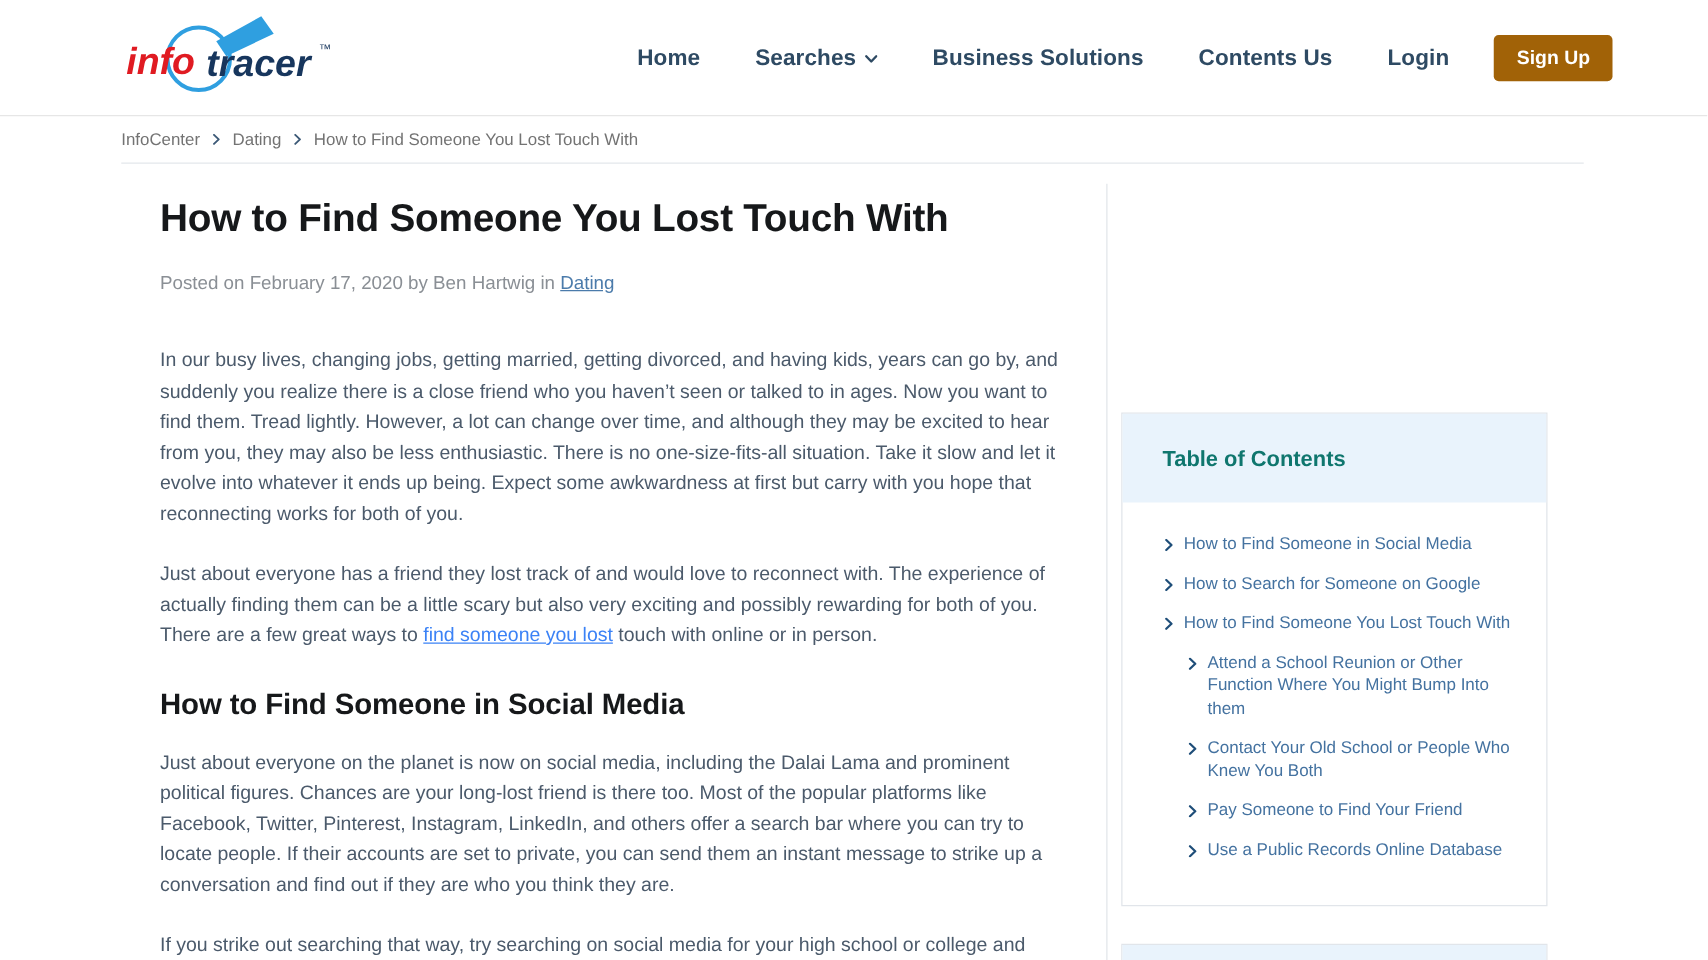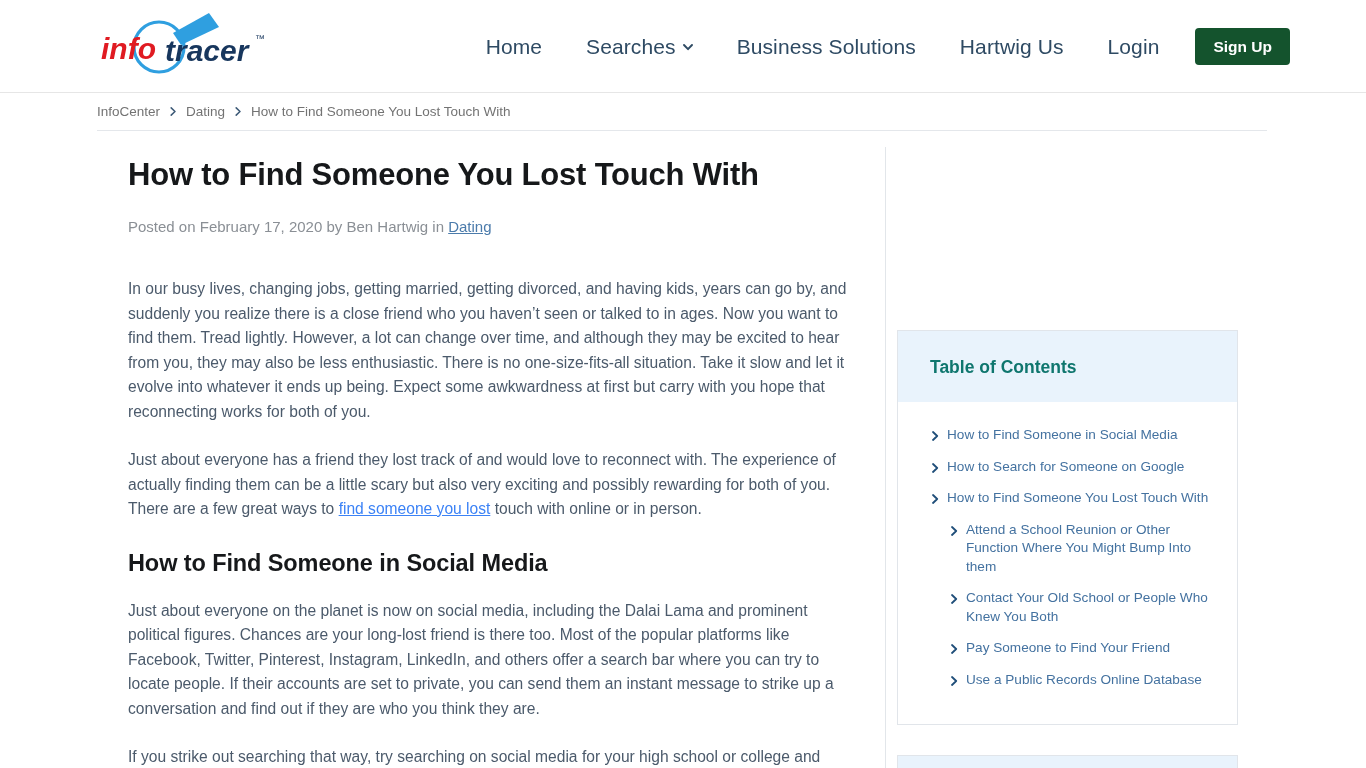--- a/index.html
+++ b/index.html
@@ -36,38 +36,38 @@
     position: absolute;
     right: 76px;
     top: 0;
     height: 93px;
     display: flex;
     align-items: center;
     gap: 0px;
   }
   .nav-link {
     color: #2e4a63;
-    font-size: 21px;
-    font-weight: normal;
+    font-size: 18px;
+    font-weight: bold;
     letter-spacing: 0.1px;
     text-decoration: none;
     padding: 0 22px;
     white-space: nowrap;
     cursor: pointer;
     display: inline-flex;
     align-items: center;
     gap: 7px;
   }
   .chev-down {
     display: inline-block;
     width: 10px;
     height: 10px;
   }
   .signup-btn {
-    background: #14532d;
+    background: #a16207;
     color: #ffffff;
     font-size: 15.5px;
     font-weight: bold;
     border: none;
     border-radius: 4px;
     padding: 0 18px;
     height: 37px;
     margin-left: 14px;
     cursor: pointer;
     font-family: "Liberation Sans", sans-serif;
@@ -246,21 +246,21 @@
     <a class="nav-link">
       <span>Searches</span>
       <svg class="chev-down" viewBox="0 0 10 10">
         <path d="M1 3 L5 7.2 L9 3" fill="none" stroke="#2e4a63" stroke-width="1.9" stroke-linecap="round" stroke-linejoin="round"></path>
       </svg>
     </a>
     <a class="nav-link">
       <span>Business Solutions</span>
     </a>
     <a class="nav-link">
-      <span>Hartwig Us</span>
+      <span>Contents Us</span>
     </a>
     <a class="nav-link">
       <span>Login</span>
     </a>
     <button class="signup-btn">Sign Up</button>
   </nav>
 </header>
 
 <div class="breadcrumb-row">
   <div class="breadcrumb">

